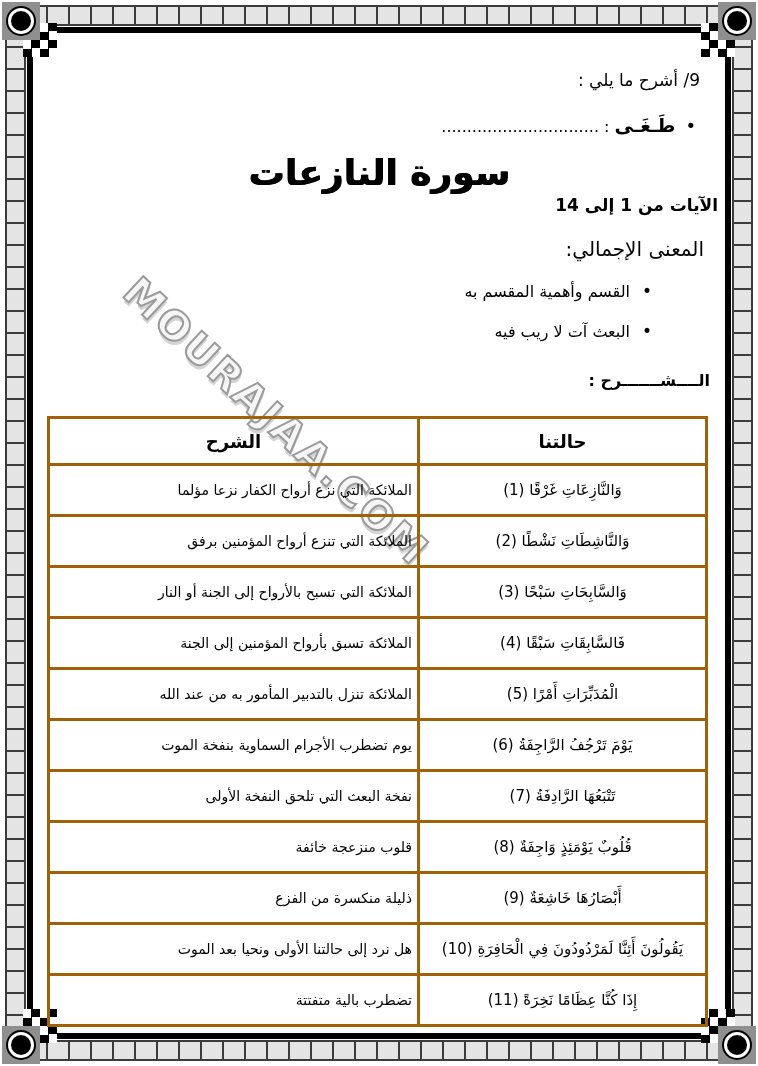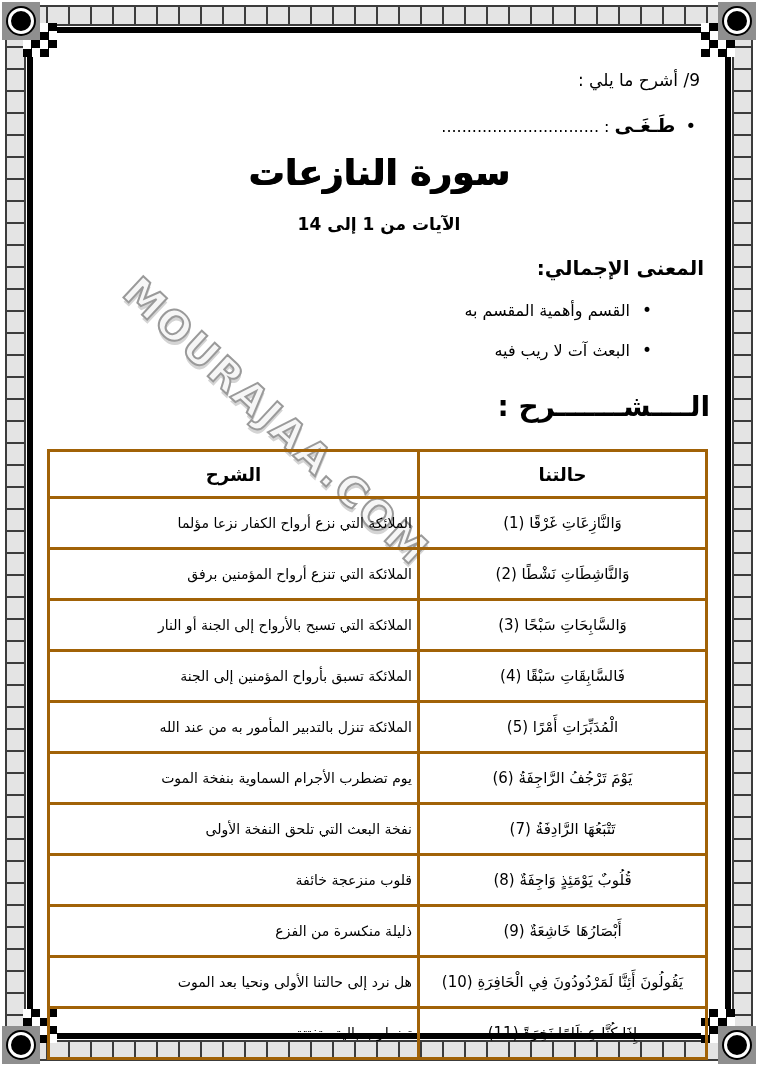--- a/index.html
+++ b/index.html
@@ -38,26 +38,26 @@
 
   
   .content{position:absolute;inset:40px;direction:rtl;z-index:3;}
   .question{margin:30px 18px 0 0;font-size:17px;text-align:right;}
   .term-line{margin:24px 22px 0 0;text-align:right;font-size:16px;}
   .term-line .bullet{font-size:18px;margin-left:10px;}
   .term-line .term{font-weight:bold;font-size:19px;}
   .term-line .dots{letter-spacing:1px;color:#000;}
   .title{margin:16px 0 0 0;text-align:center;font-size:36px;font-weight:bold;
          text-shadow:1px 0 0 #000;}
-  .subtitle{margin-top:21px;text-align:center;font-size:17px;font-weight:bold;}
-  .heading{margin:22px 14px 0 0;text-align:right;font-size:20px;font-weight:bold;}
+  .subtitle{margin-top:2px;font-size:17px;font-weight:bold;}
+  .heading{margin:22px 14px 0 0;text-align:right;font-size:20px;font-weight:normal;}
   .bullets{margin:10px 66px 0 0;padding:0;list-style:none;text-align:right;}
   .bullets li{margin-top:20px;font-size:16px;}
   .bullets li .b{font-size:17px;margin-left:12px;}
-  .sharh{margin:30px 8px 0 0;text-align:right;font-size:28px;font-weight:bold;}
+  .sharh{margin:30px 8px 0 0;text-align:right;font-size:16px;font-weight:bold;}
 
   
   table.sharh-table{border-collapse:collapse;margin:26px 10px 0 10px;width:658px;
                     table-layout:fixed;direction:rtl;}
   table.sharh-table td,table.sharh-table th{border:3px solid #a16207;overflow:hidden;}
   col.c-verse{width:288px;} col.c-expl{width:370px;}
   th.hdr{height:42px;font-size:18px;font-weight:bold;text-align:center;vertical-align:middle;}
   td.verse{height:37px;font-size:15px;font-weight:normal;text-align:center;
            vertical-align:middle;padding:0 16px;}
   td.expl{font-size:14px;text-align:right;vertical-align:middle;padding:16px 5px;}

